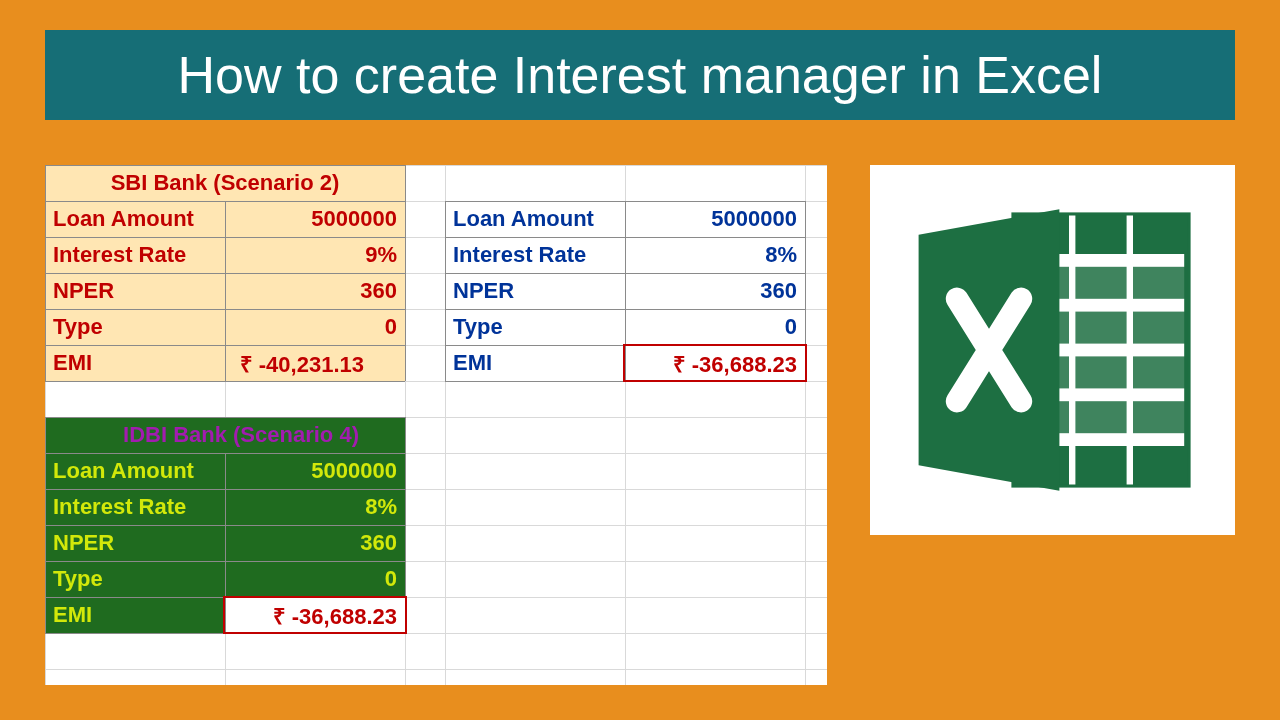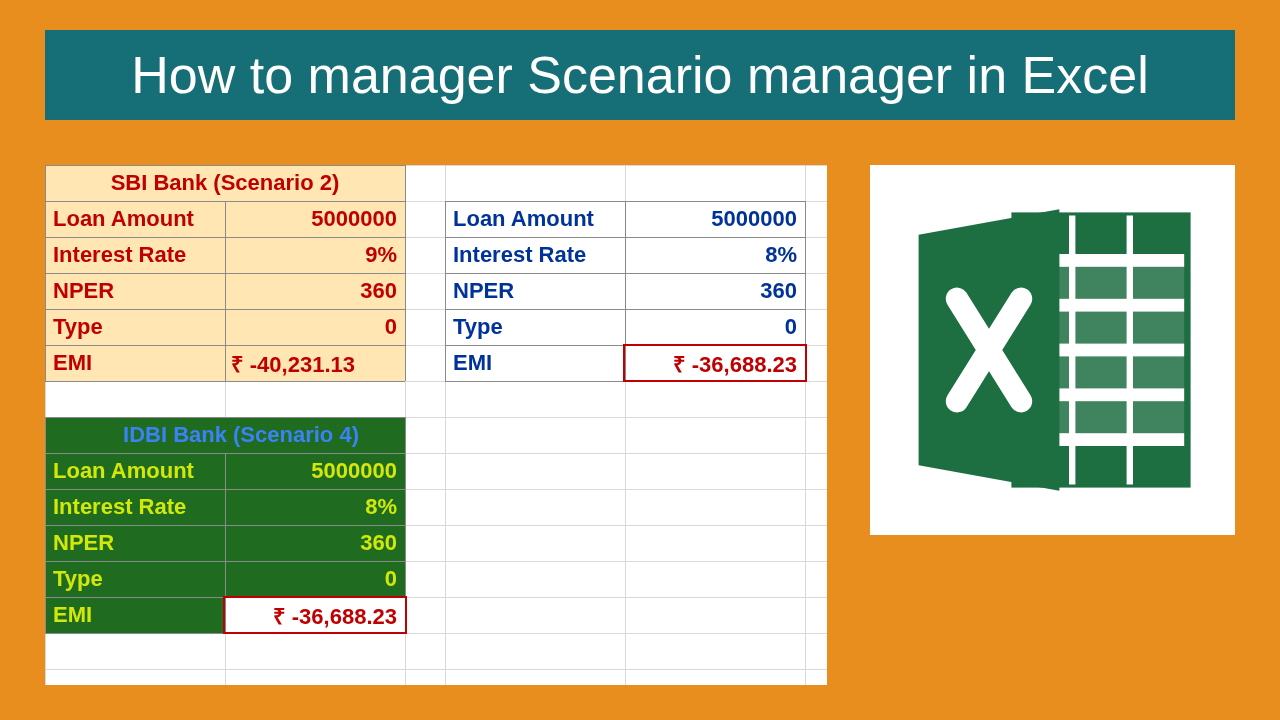--- a/index.html
+++ b/index.html
@@ -73,21 +73,21 @@
       background: #fff;
       display: flex;
       align-items: center;
       justify-content: center;
     }
   </style>
 </head>
 <body>
 
 <div class="title-banner">
-  <div class="title-text">How to manager Scenario manager in Excel</div>
+  <div class="title-text">How to create Interest manager in Excel</div>
 </div>
 
 <div class="sheet-area">
   <div class="grid-lines">
     <div class="vline" style="left:0"></div>
     <div class="vline" style="left:180px"></div>
     <div class="vline" style="left:360px"></div>
     <div class="vline" style="left:400px"></div>
     <div class="vline" style="left:580px"></div>
     <div class="vline" style="left:760px"></div>
@@ -114,21 +114,21 @@
 
   <div class="cell left" style="left:0; top:36px; width:180px; height:36px; color:#c00000;">Loan Amount</div>
   <div class="cell right" style="left:180px; top:36px; width:180px; height:36px; color:#c00000;">5000000</div>
   <div class="cell left" style="left:0; top:72px; width:180px; height:36px; color:#c00000;">Interest Rate</div>
   <div class="cell right" style="left:180px; top:72px; width:180px; height:36px; color:#c00000;">9%</div>
   <div class="cell left" style="left:0; top:108px; width:180px; height:36px; color:#c00000;">NPER</div>
   <div class="cell right" style="left:180px; top:108px; width:180px; height:36px; color:#c00000;">360</div>
   <div class="cell left" style="left:0; top:144px; width:180px; height:36px; color:#c00000;">Type</div>
   <div class="cell right" style="left:180px; top:144px; width:180px; height:36px; color:#c00000;">0</div>
   <div class="cell left" style="left:0; top:180px; width:180px; height:36px; color:#c00000;">EMI</div>
-  <div class="cell right" style="left:174px; top:180px; width:144px; height:36px; color:#c00000;">₹ -40,231.13</div>
+  <div class="cell right" style="left:183px; top:180px; width:144px; height:36px; color:#c00000;">₹ -40,231.13</div>
 
   <div class="bline-h" style="left:0; width:360px; top:0;"></div>
   <div class="bline-h" style="left:0; width:360px; top:36px;"></div>
   <div class="bline-h" style="left:0; width:360px; top:72px;"></div>
   <div class="bline-h" style="left:0; width:360px; top:108px;"></div>
   <div class="bline-h" style="left:0; width:360px; top:144px;"></div>
   <div class="bline-h" style="left:0; width:360px; top:180px;"></div>
   <div class="bline-h" style="left:0; width:360px; top:216px;"></div>
   <div class="bline-v" style="top:0; height:216px; left:0;"></div>
   <div class="bline-v" style="top:36px; height:180px; left:180px;"></div>
@@ -154,21 +154,21 @@
   <div class="bline-v" style="top:36px; height:180px; left:400px;"></div>
   <div class="bline-v" style="top:36px; height:180px; left:580px;"></div>
   <div class="bline-v" style="top:36px; height:180px; left:760px;"></div>
 
   <div class="emi-border-h" style="left:578px; width:184px; top:179px;"></div>
   <div class="emi-border-h" style="left:578px; width:184px; top:215px;"></div>
   <div class="emi-border-v" style="top:179px; height:38px; left:578px;"></div>
   <div class="emi-border-v" style="top:179px; height:38px; left:760px;"></div>
 
   <div style="position:absolute; left:0; top:252px; width:360px; height:216px; background:#1f6b1f;"></div>
-  <div class="cell hdr" style="left:0; top:252px; width:392px; height:36px; color:#3b82f6;">IDBI Bank (Scenario 4)</div>
+  <div class="cell hdr" style="left:0; top:252px; width:392px; height:36px; color:#a21caf;">IDBI Bank (Scenario 4)</div>
   <div class="cell left" style="left:0; top:288px; width:180px; height:36px; color:#d2e80a;">Loan Amount</div>
   <div class="cell right" style="left:180px; top:288px; width:180px; height:36px; color:#d2e80a;">5000000</div>
   <div class="cell left" style="left:0; top:324px; width:180px; height:36px; color:#d2e80a;">Interest Rate</div>
   <div class="cell right" style="left:180px; top:324px; width:180px; height:36px; color:#d2e80a;">8%</div>
   <div class="cell left" style="left:0; top:360px; width:180px; height:36px; color:#d2e80a;">NPER</div>
   <div class="cell right" style="left:180px; top:360px; width:180px; height:36px; color:#d2e80a;">360</div>
   <div class="cell left" style="left:0; top:396px; width:180px; height:36px; color:#d2e80a;">Type</div>
   <div class="cell right" style="left:180px; top:396px; width:180px; height:36px; color:#d2e80a;">0</div>
   <div class="cell left" style="left:0; top:432px; width:180px; height:36px; color:#d2e80a;">EMI</div>
 

